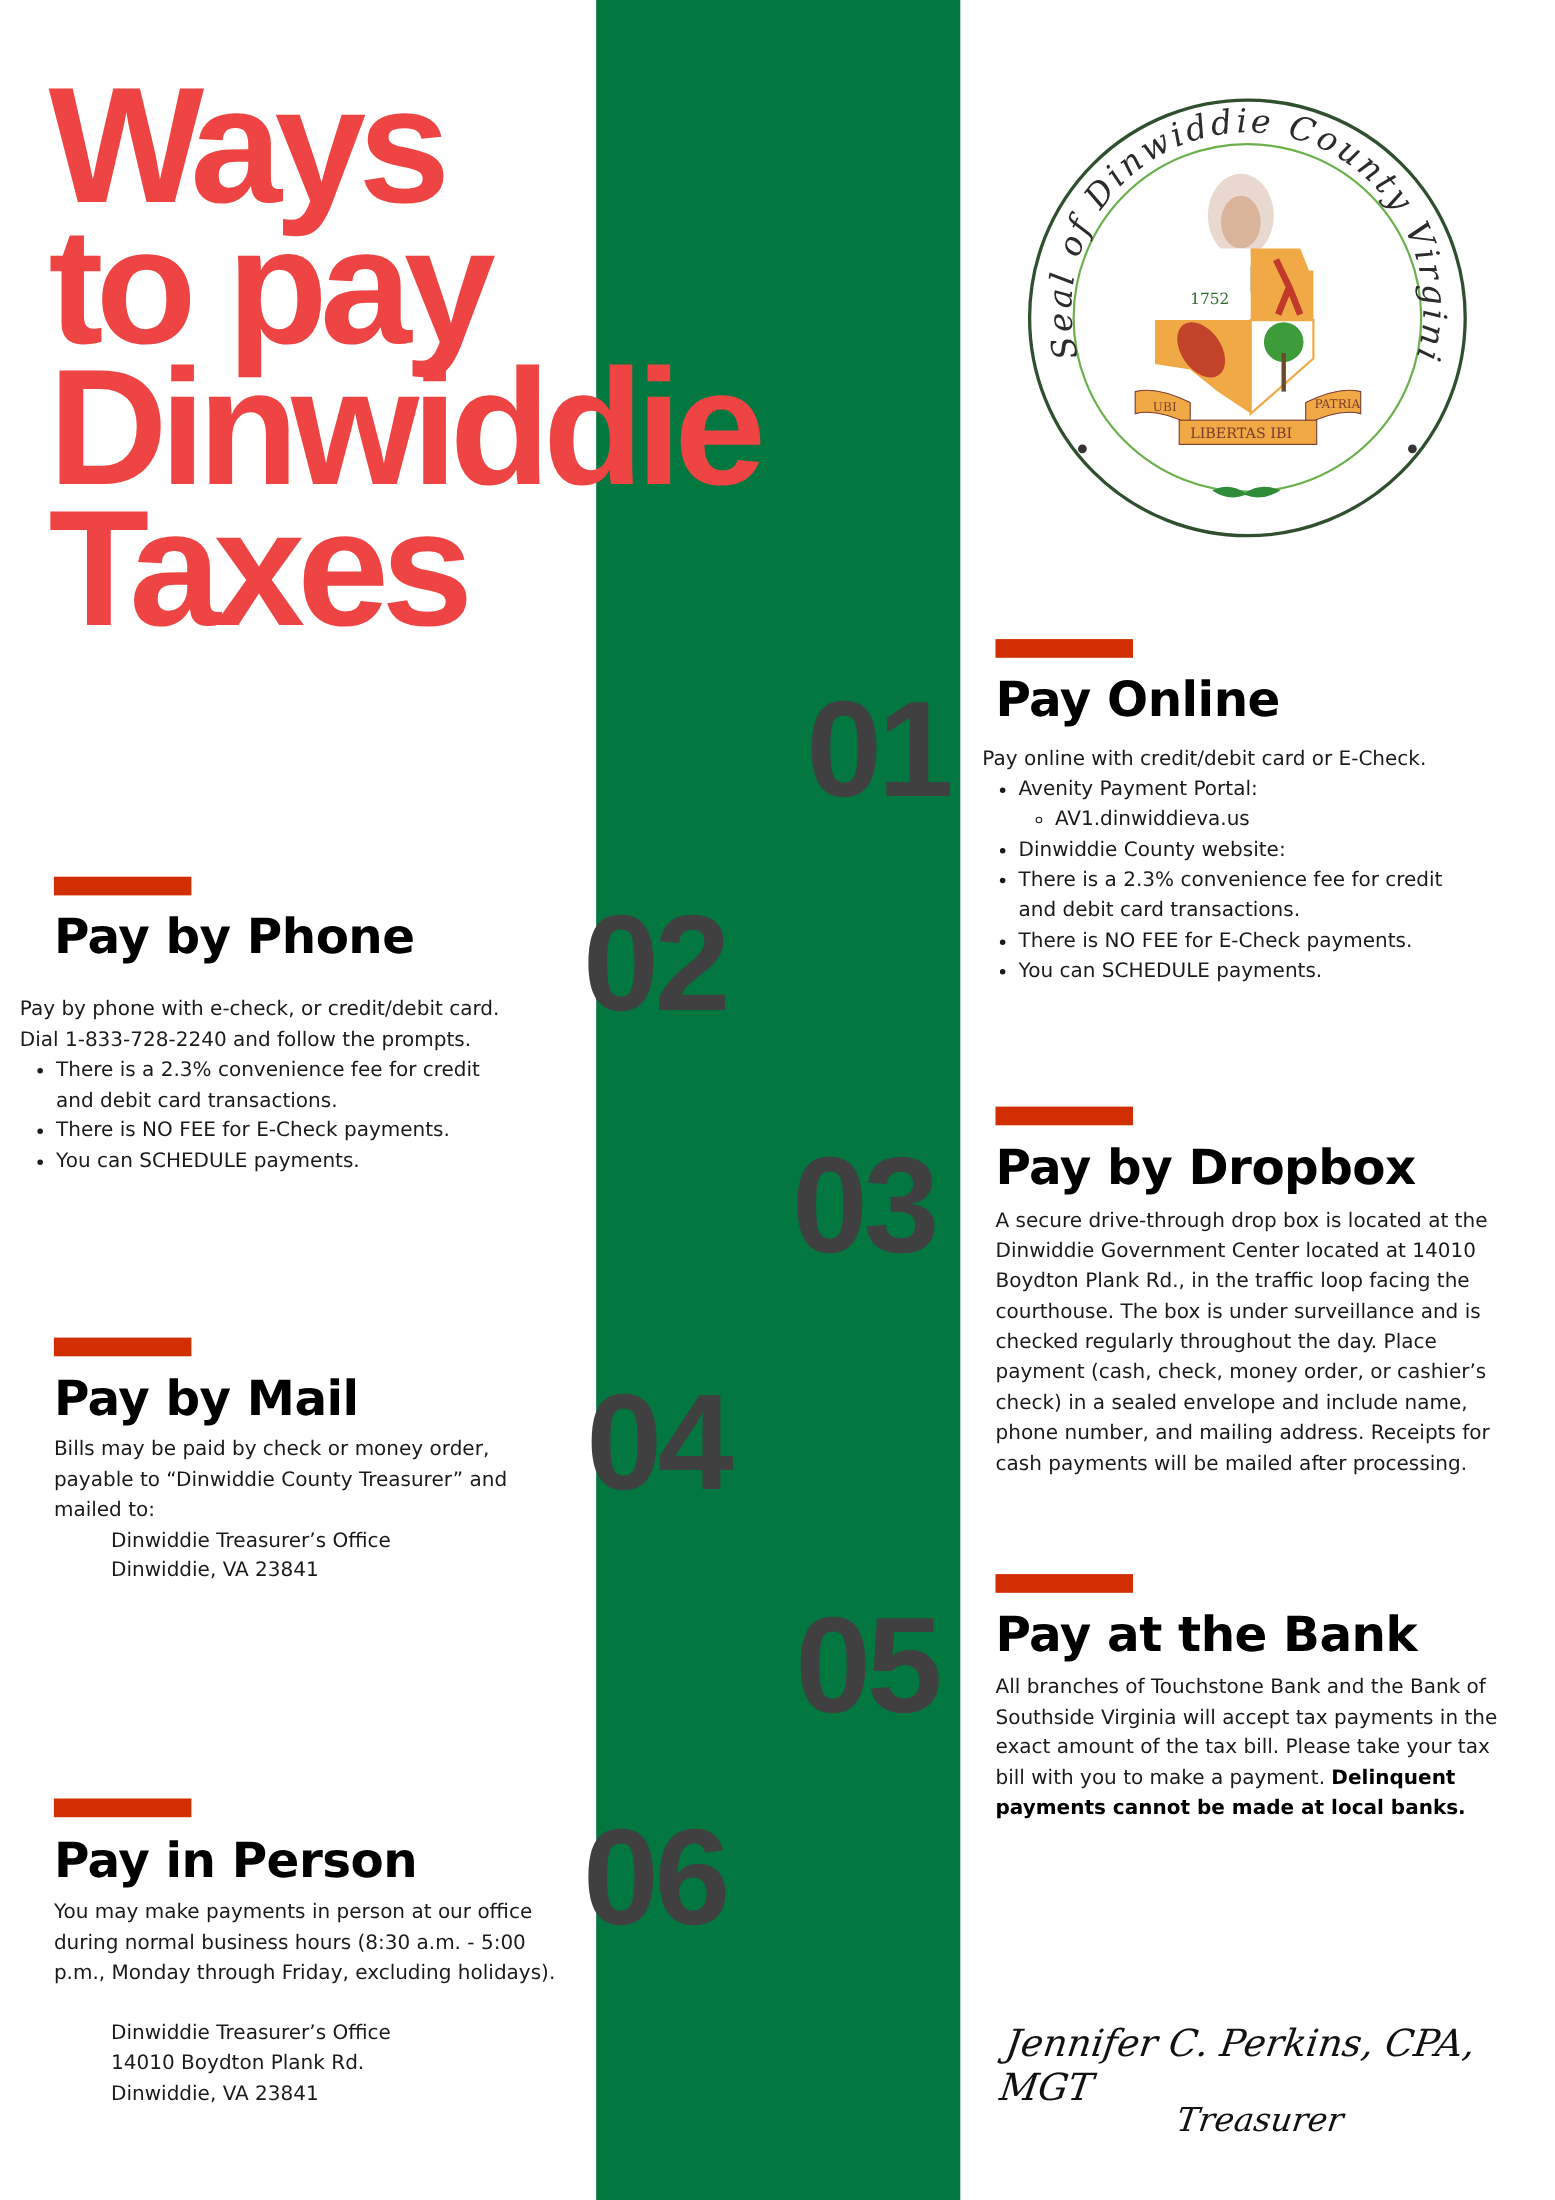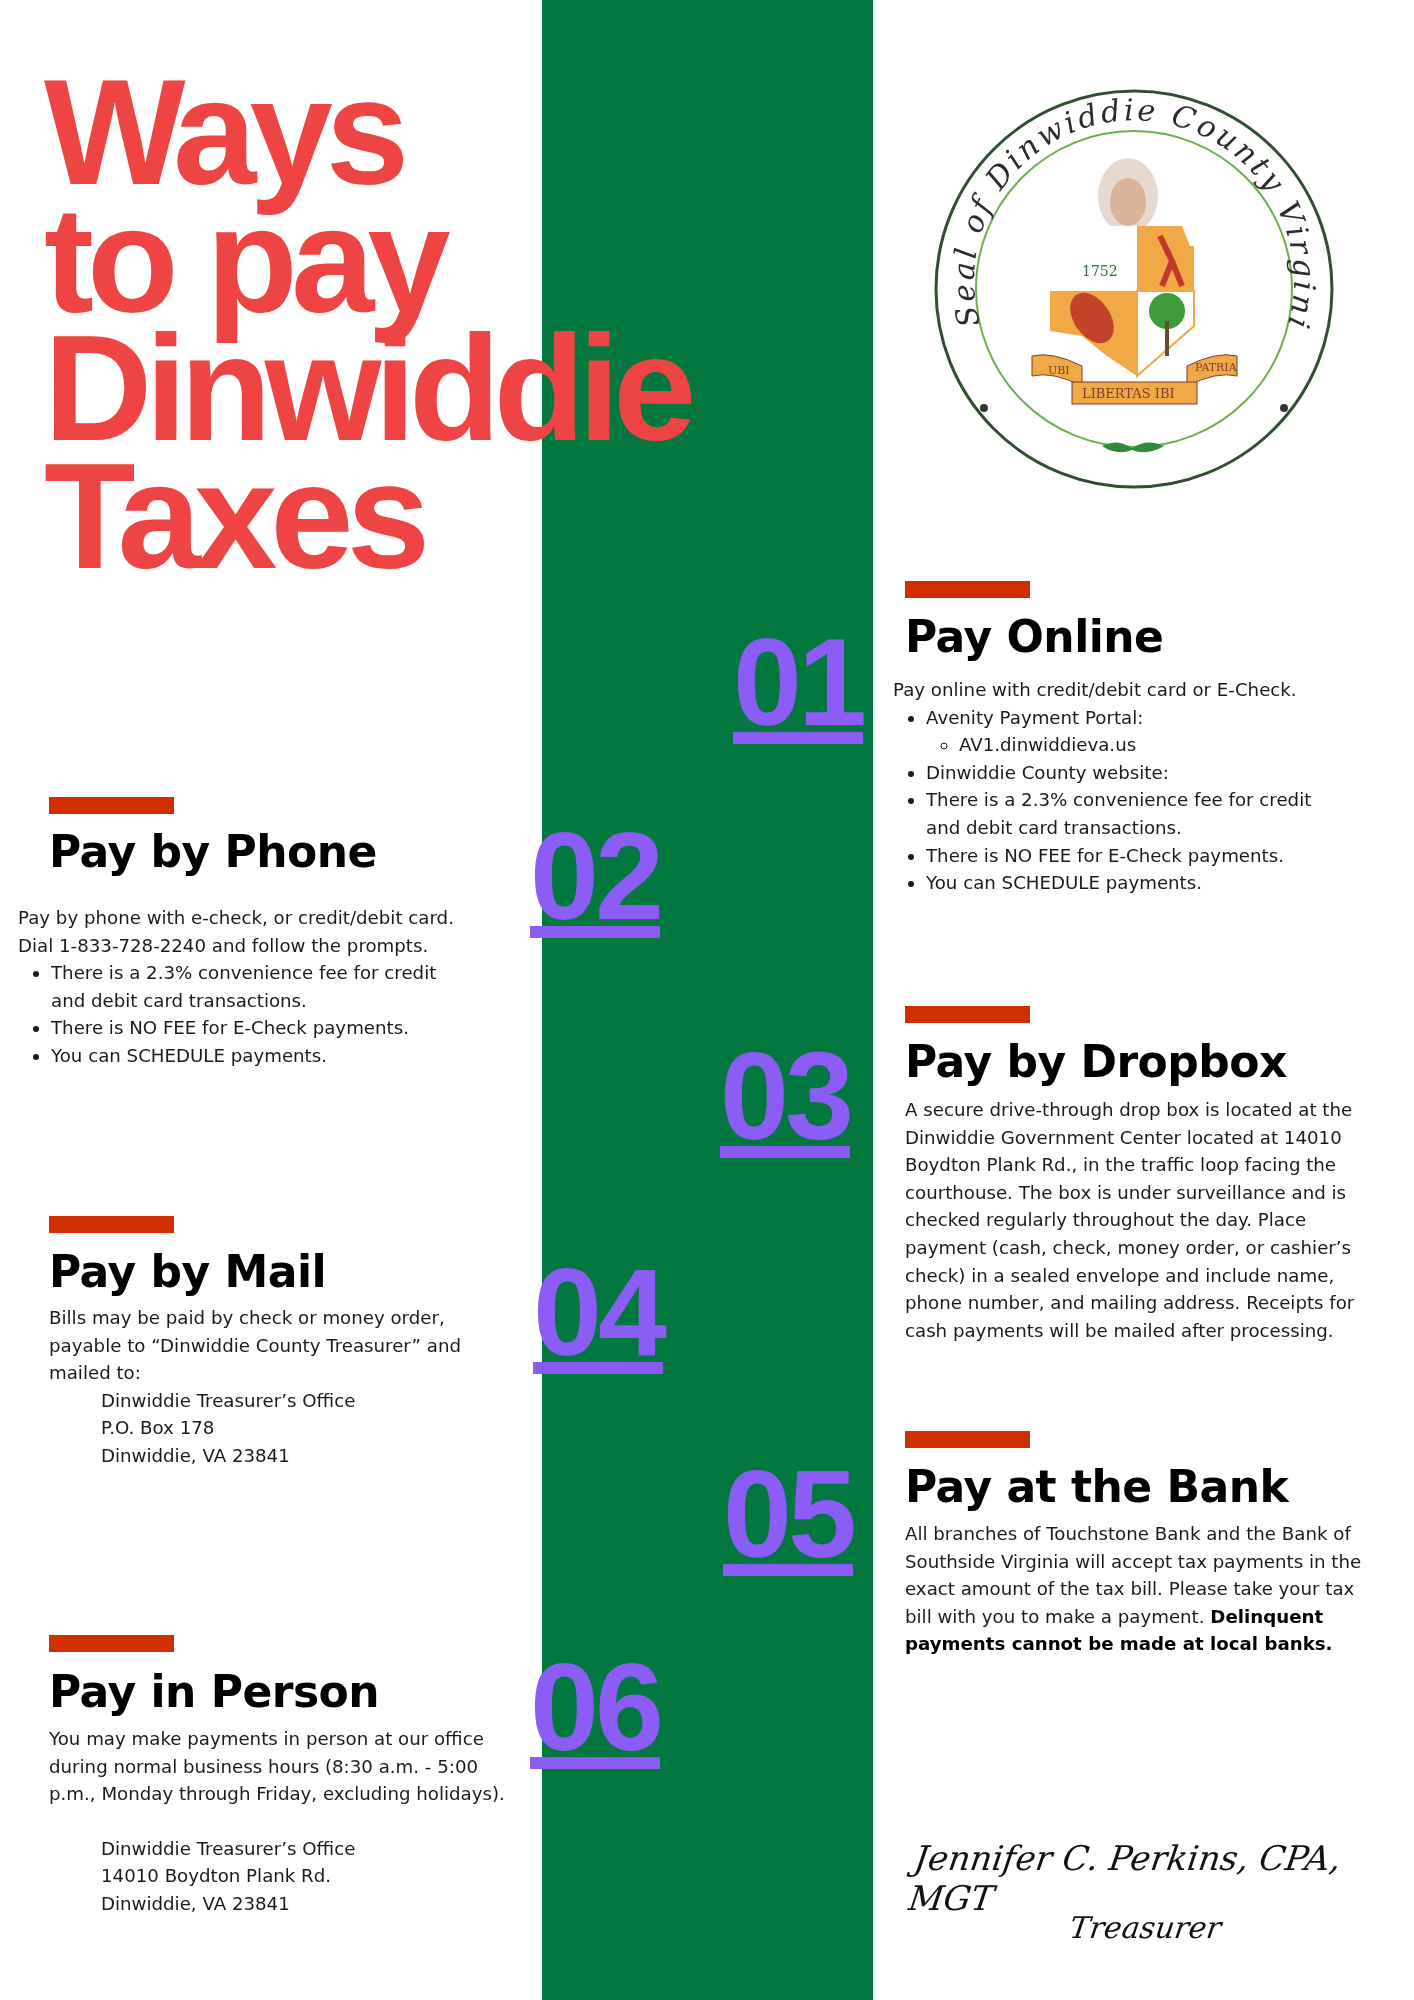--- a/index.html
+++ b/index.html
@@ -3,22 +3,22 @@
 <meta charset="utf-8">
 <style>
   html, body { margin:0; padding:0; }
   body { width:1414px; height:2000px; position:relative; background:#ffffff; overflow:hidden;
          font-family:"DejaVu Sans", sans-serif; color:#111; }
   .green-col { position:absolute; left:542px; top:0; width:331px; height:2000px; background:#02773f; }
   .title { position:absolute; left:44px; top:68px; margin:0; color:#ef4444;
            font-family:"Liberation Sans", sans-serif; font-weight:bold; font-size:150px;
            line-height:128px; letter-spacing:-7px; z-index:2; }
   .title span { display:block; }
-  .num { position:absolute; color:#8b5cf6; font-family:"Liberation Sans", sans-serif; font-weight:bold;
-         font-size:124px; line-height:1; letter-spacing:-4px; z-index:2;text-decoration:underline; }
+  .num { position:absolute; color:#404040; font-family:"Liberation Sans", sans-serif; font-weight:bold;
+         font-size:124px; line-height:1; letter-spacing:-4px; z-index:2; }
   .bar { position:absolute; width:125px; height:17px; background:#d12e02; }
   .heading { position:absolute; margin:0; font-family:"DejaVu Sans", sans-serif; font-weight:bold;
              font-size:44px; line-height:1; letter-spacing:-0.5px; color:#000; white-space:nowrap; }
   .body { position:absolute; font-size:18.2px; line-height:27.6px; color:#1a1a1a; }
   .body p { margin:0; }
   .body ul { margin:0; padding-left:33px; }
   .body ul li { margin:0; }
   .body ul ul { padding-left:33px; list-style-type:circle; }
   .addr { padding-left:52px; }
   .bold { font-weight:bold; color:#000; }
@@ -111,21 +111,20 @@
   <p>A secure drive-through drop box is located at the Dinwiddie Government Center located at 14010 Boydton Plank Rd., in the traffic loop facing the courthouse.   The box is under surveillance and is checked regularly throughout the day.  Place payment (cash, check, money order, or cashier’s check) in a sealed envelope and include name, phone number, and mailing address.  Receipts for cash payments will be mailed after processing.</p>
 </div>
 
 <div class="num" style="left:533px; top:1250px;">04</div>
 <div class="bar" style="left:49px; top:1216px;"></div>
 <h2 class="heading" style="left:49px; top:1250px;">Pay by Mail</h2>
 <div class="body" style="left:49px; top:1304px; width:470px;">
   <p>Bills may be paid by check or money order, payable to “Dinwiddie County Treasurer” and mailed to:</p>
   <div class="addr">
     <div>Dinwiddie Treasurer’s Office</div>
-    <div>P.O. Box 178</div>
     <div>Dinwiddie, VA  23841</div>
   </div>
 </div>
 
 <div class="num" style="left:723px; top:1452px;">05</div>
 <div class="bar" style="left:905px; top:1431px;"></div>
 <h2 class="heading" style="left:905px; top:1465px;">Pay at the Bank</h2>
 <div class="body" style="left:905px; top:1520px; width:475px;">
   <p><span>All branches of Touchstone Bank and the Bank of Southside Virginia will accept tax payments in the exact amount of the tax bill. Please take your tax bill with you to make a payment.  </span><span class="bold">Delinquent payments cannot be made at local banks.</span></p>
 </div>

